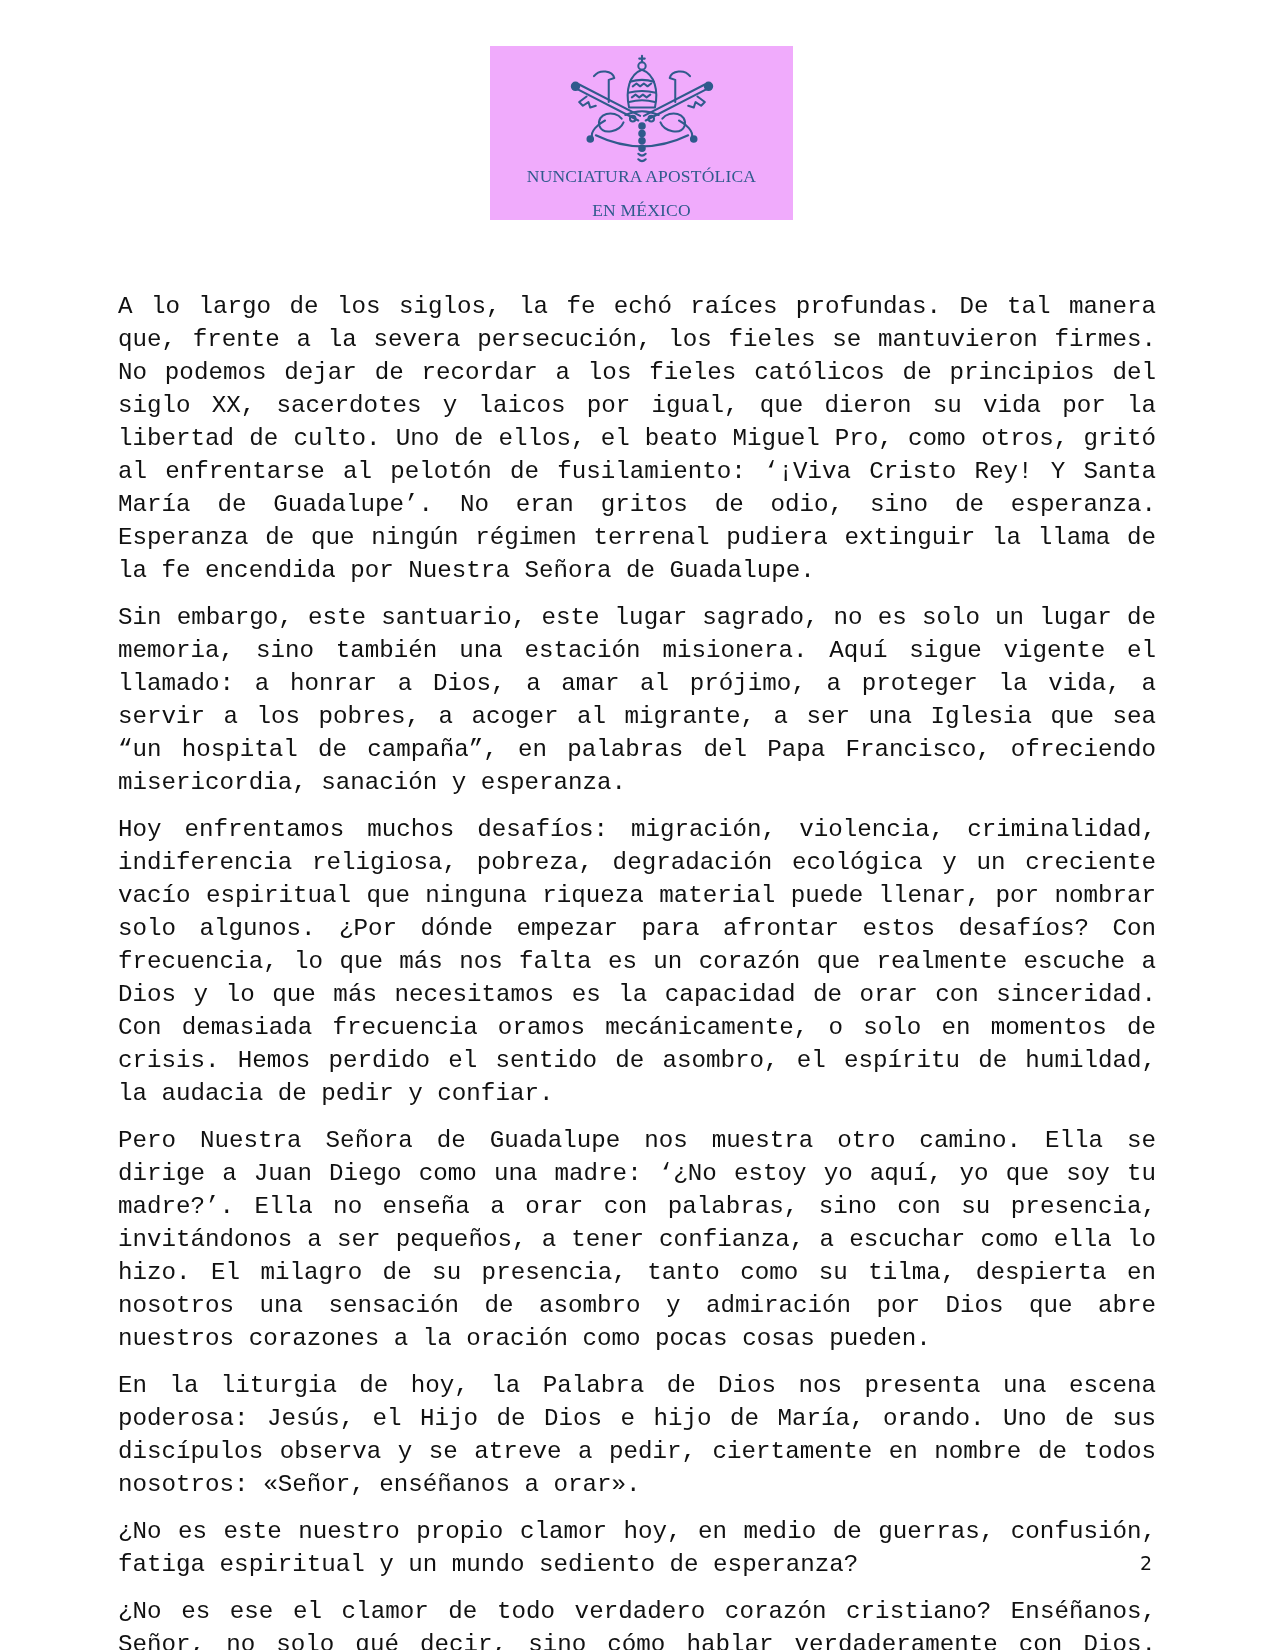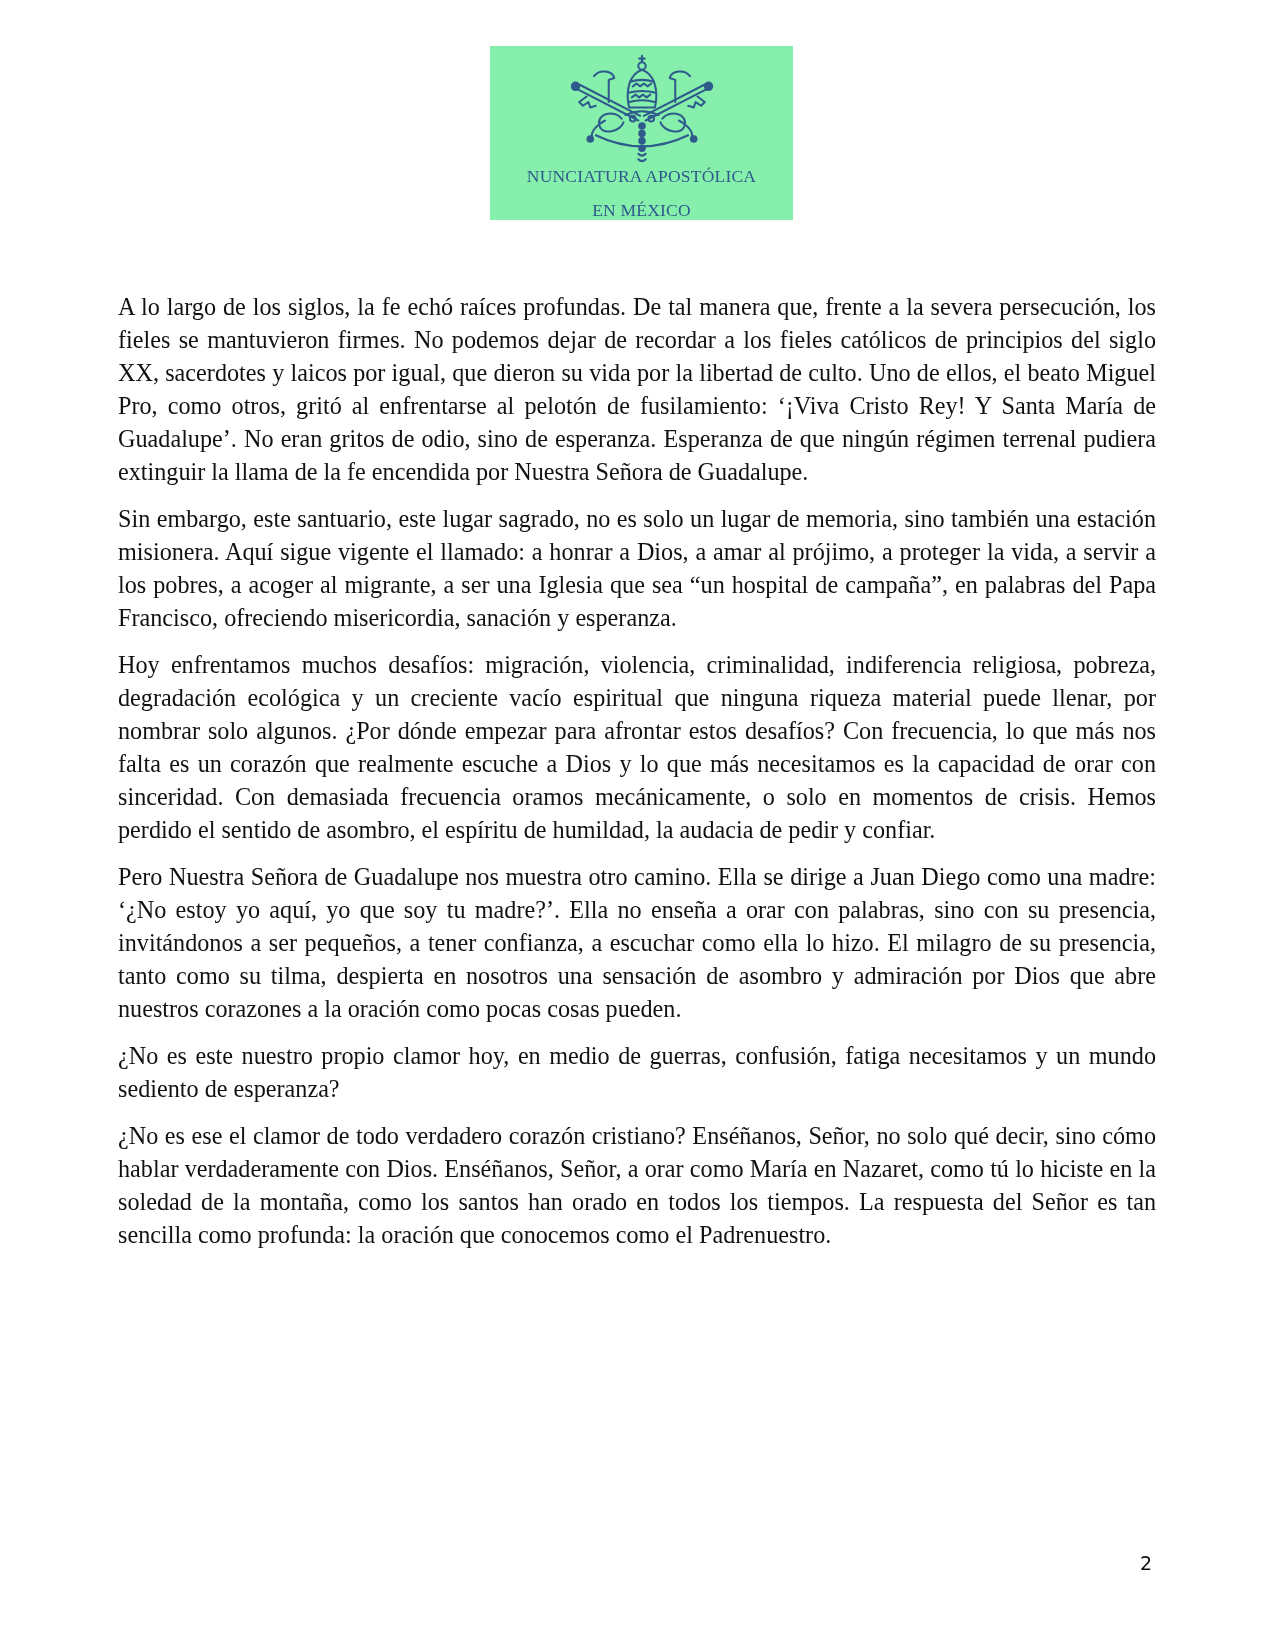--- a/index.html
+++ b/index.html
@@ -14,21 +14,21 @@
       overflow: hidden;
       font-family: "Liberation Serif", "DejaVu Serif", serif;
       color: #111111;
     }
     .letterhead {
       position: absolute;
       left: 490px;
       top: 46px;
       width: 303px;
       height: 174px;
-      background: #86efac;
+      background: #f0abfc;
       display: flex;
       flex-direction: column;
       align-items: center;
     }
     .crest {
       margin-top: 8px;
       width: 180px;
       height: 118px;
     }
     .org-name {
@@ -46,20 +46,21 @@
       top: 290px;
       width: 1038px;
     }
     .para {
       margin: 0 0 14px 0;
       font-size: 24.2px;
       line-height: 33px;
       text-align: justify;
       text-justify: inter-word;
       hyphens: none;
+      font-family: Liberation Mono, monospace;
     }
     .page-number {
       position: absolute;
       left: 1140px;
       top: 1552px;
       font-family: "DejaVu Sans", "Liberation Sans", sans-serif;
       font-size: 19px;
       color: #111111;
     }
   </style>
@@ -113,17 +114,18 @@
   </svg>
   <div class="org-name">NUNCIATURA APOSTÓLICA</div>
   <div class="org-name" style="margin-top:15px">EN MÉXICO</div>
 </div>
 
 <div class="body-text">
   <p class="para">A lo largo de los siglos, la fe echó raíces profundas. De tal manera que, frente a la severa persecución, los fieles se mantuvieron firmes. No podemos dejar de recordar a los fieles católicos de principios del siglo XX, sacerdotes y laicos por igual, que dieron su vida por la libertad de culto. Uno de ellos, el beato Miguel Pro, como otros, gritó al enfrentarse al pelotón de fusilamiento: ‘¡Viva Cristo Rey! Y Santa María de Guadalupe’. No eran gritos de odio, sino de esperanza. Esperanza de que ningún régimen terrenal pudiera extinguir la llama de la fe encendida por Nuestra Señora de Guadalupe.</p>
   <p class="para">Sin embargo, este santuario, este lugar sagrado, no es solo un lugar de memoria, sino también una estación misionera. Aquí sigue vigente el llamado: a honrar a Dios, a amar al prójimo, a proteger la vida, a servir a los pobres, a acoger al migrante, a ser una Iglesia que sea “un hospital de campaña”, en palabras del Papa Francisco, ofreciendo misericordia, sanación y esperanza.</p>
   <p class="para">Hoy enfrentamos muchos desafíos: migración, violencia, criminalidad, indiferencia religiosa, pobreza, degradación ecológica y un creciente vacío espiritual que ninguna riqueza material puede llenar, por nombrar solo algunos. ¿Por dónde empezar para afrontar estos desafíos? Con frecuencia, lo que más nos falta es un corazón que realmente escuche a Dios y lo que más necesitamos es la capacidad de orar con sinceridad. Con demasiada frecuencia oramos mecánicamente, o solo en momentos de crisis. Hemos perdido el sentido de asombro, el espíritu de humildad, la audacia de pedir y confiar.</p>
   <p class="para">Pero Nuestra Señora de Guadalupe nos muestra otro camino. Ella se dirige a Juan Diego como una madre: ‘¿No estoy yo aquí, yo que soy tu madre?’. Ella no enseña a orar con palabras, sino con su presencia, invitándonos a ser pequeños, a tener confianza, a escuchar como ella lo hizo. El milagro de su presencia, tanto como su tilma, despierta en nosotros una sensación de asombro y admiración por Dios que abre nuestros corazones a la oración como pocas cosas pueden.</p>
-  <p class="para">¿No es este nuestro propio clamor hoy, en medio de guerras, confusión, fatiga necesitamos y un mundo sediento de esperanza?</p>
+  <p class="para">En la liturgia de hoy, la Palabra de Dios nos presenta una escena poderosa: Jesús, el Hijo de Dios e hijo de María, orando. Uno de sus discípulos observa y se atreve a pedir, ciertamente en nombre de todos nosotros: «Señor, enséñanos a orar».</p>
+  <p class="para">¿No es este nuestro propio clamor hoy, en medio de guerras, confusión, fatiga espiritual y un mundo sediento de esperanza?</p>
   <p class="para">¿No es ese el clamor de todo verdadero corazón cristiano? Enséñanos, Señor, no solo qué decir, sino cómo hablar verdaderamente con Dios. Enséñanos, Señor, a orar como María en Nazaret, como tú lo hiciste en la soledad de la montaña, como los santos han orado en todos los tiempos. La respuesta del Señor es tan sencilla como profunda: la oración que conocemos como el Padrenuestro.</p>
 </div>
 
 <div class="page-number">2</div>
 
 </body></html>

